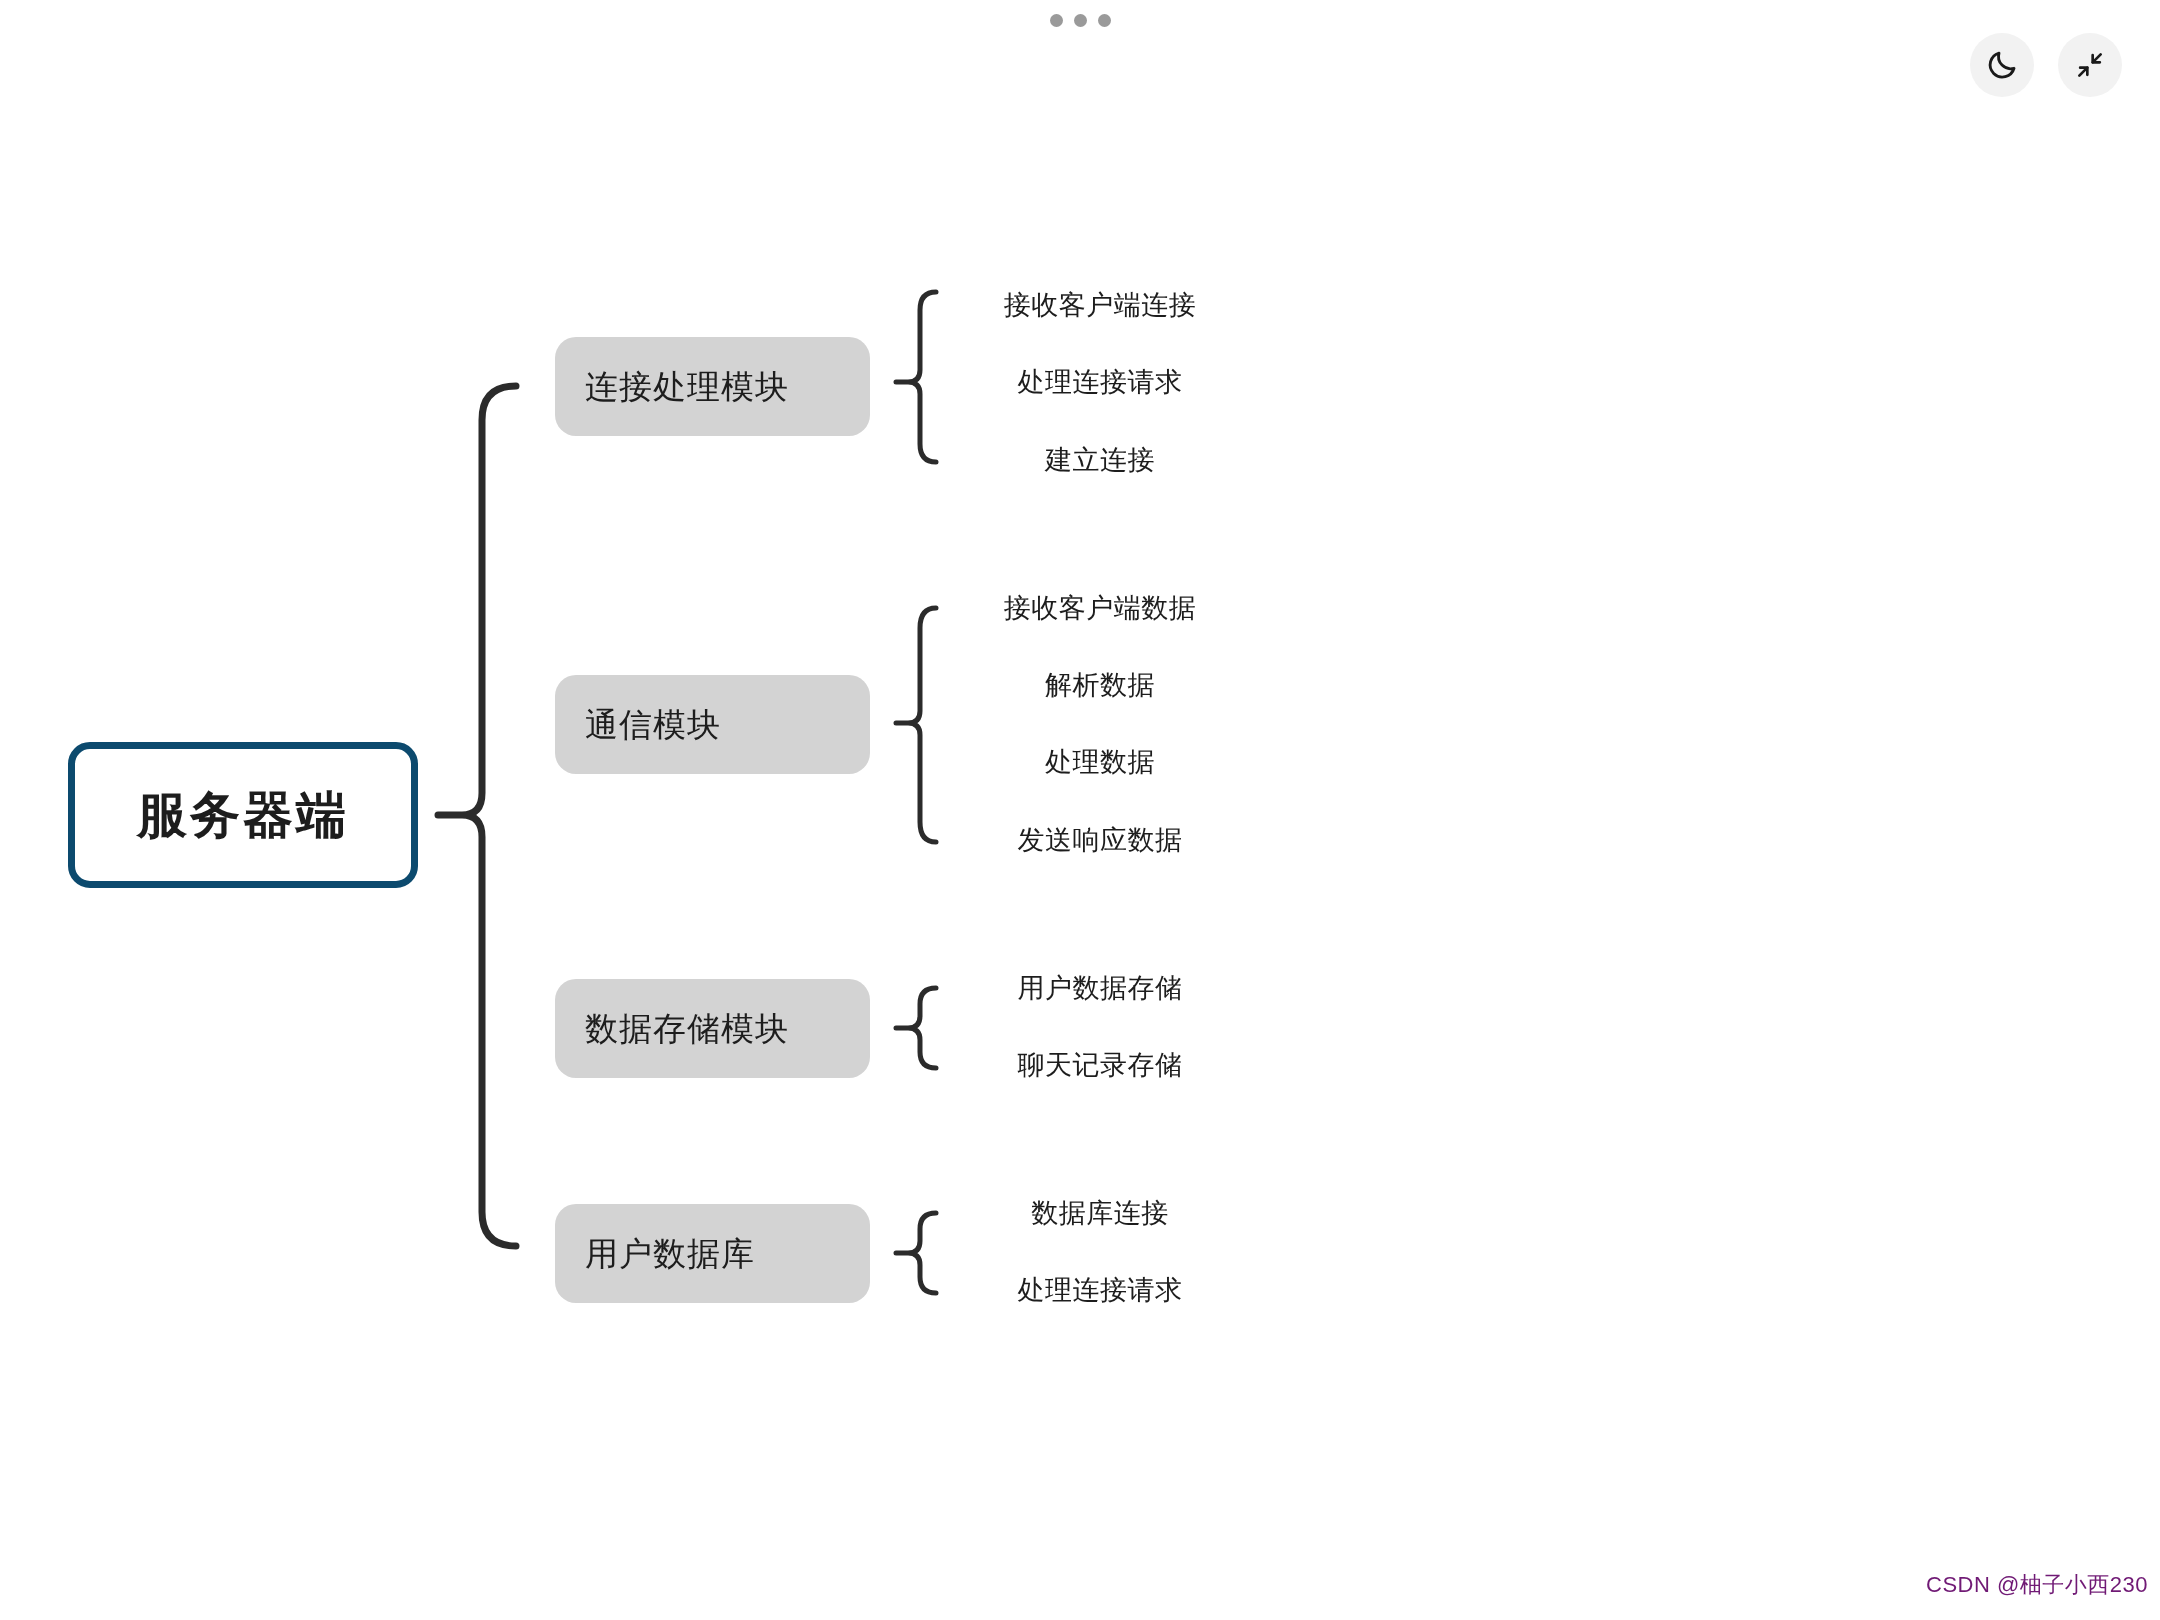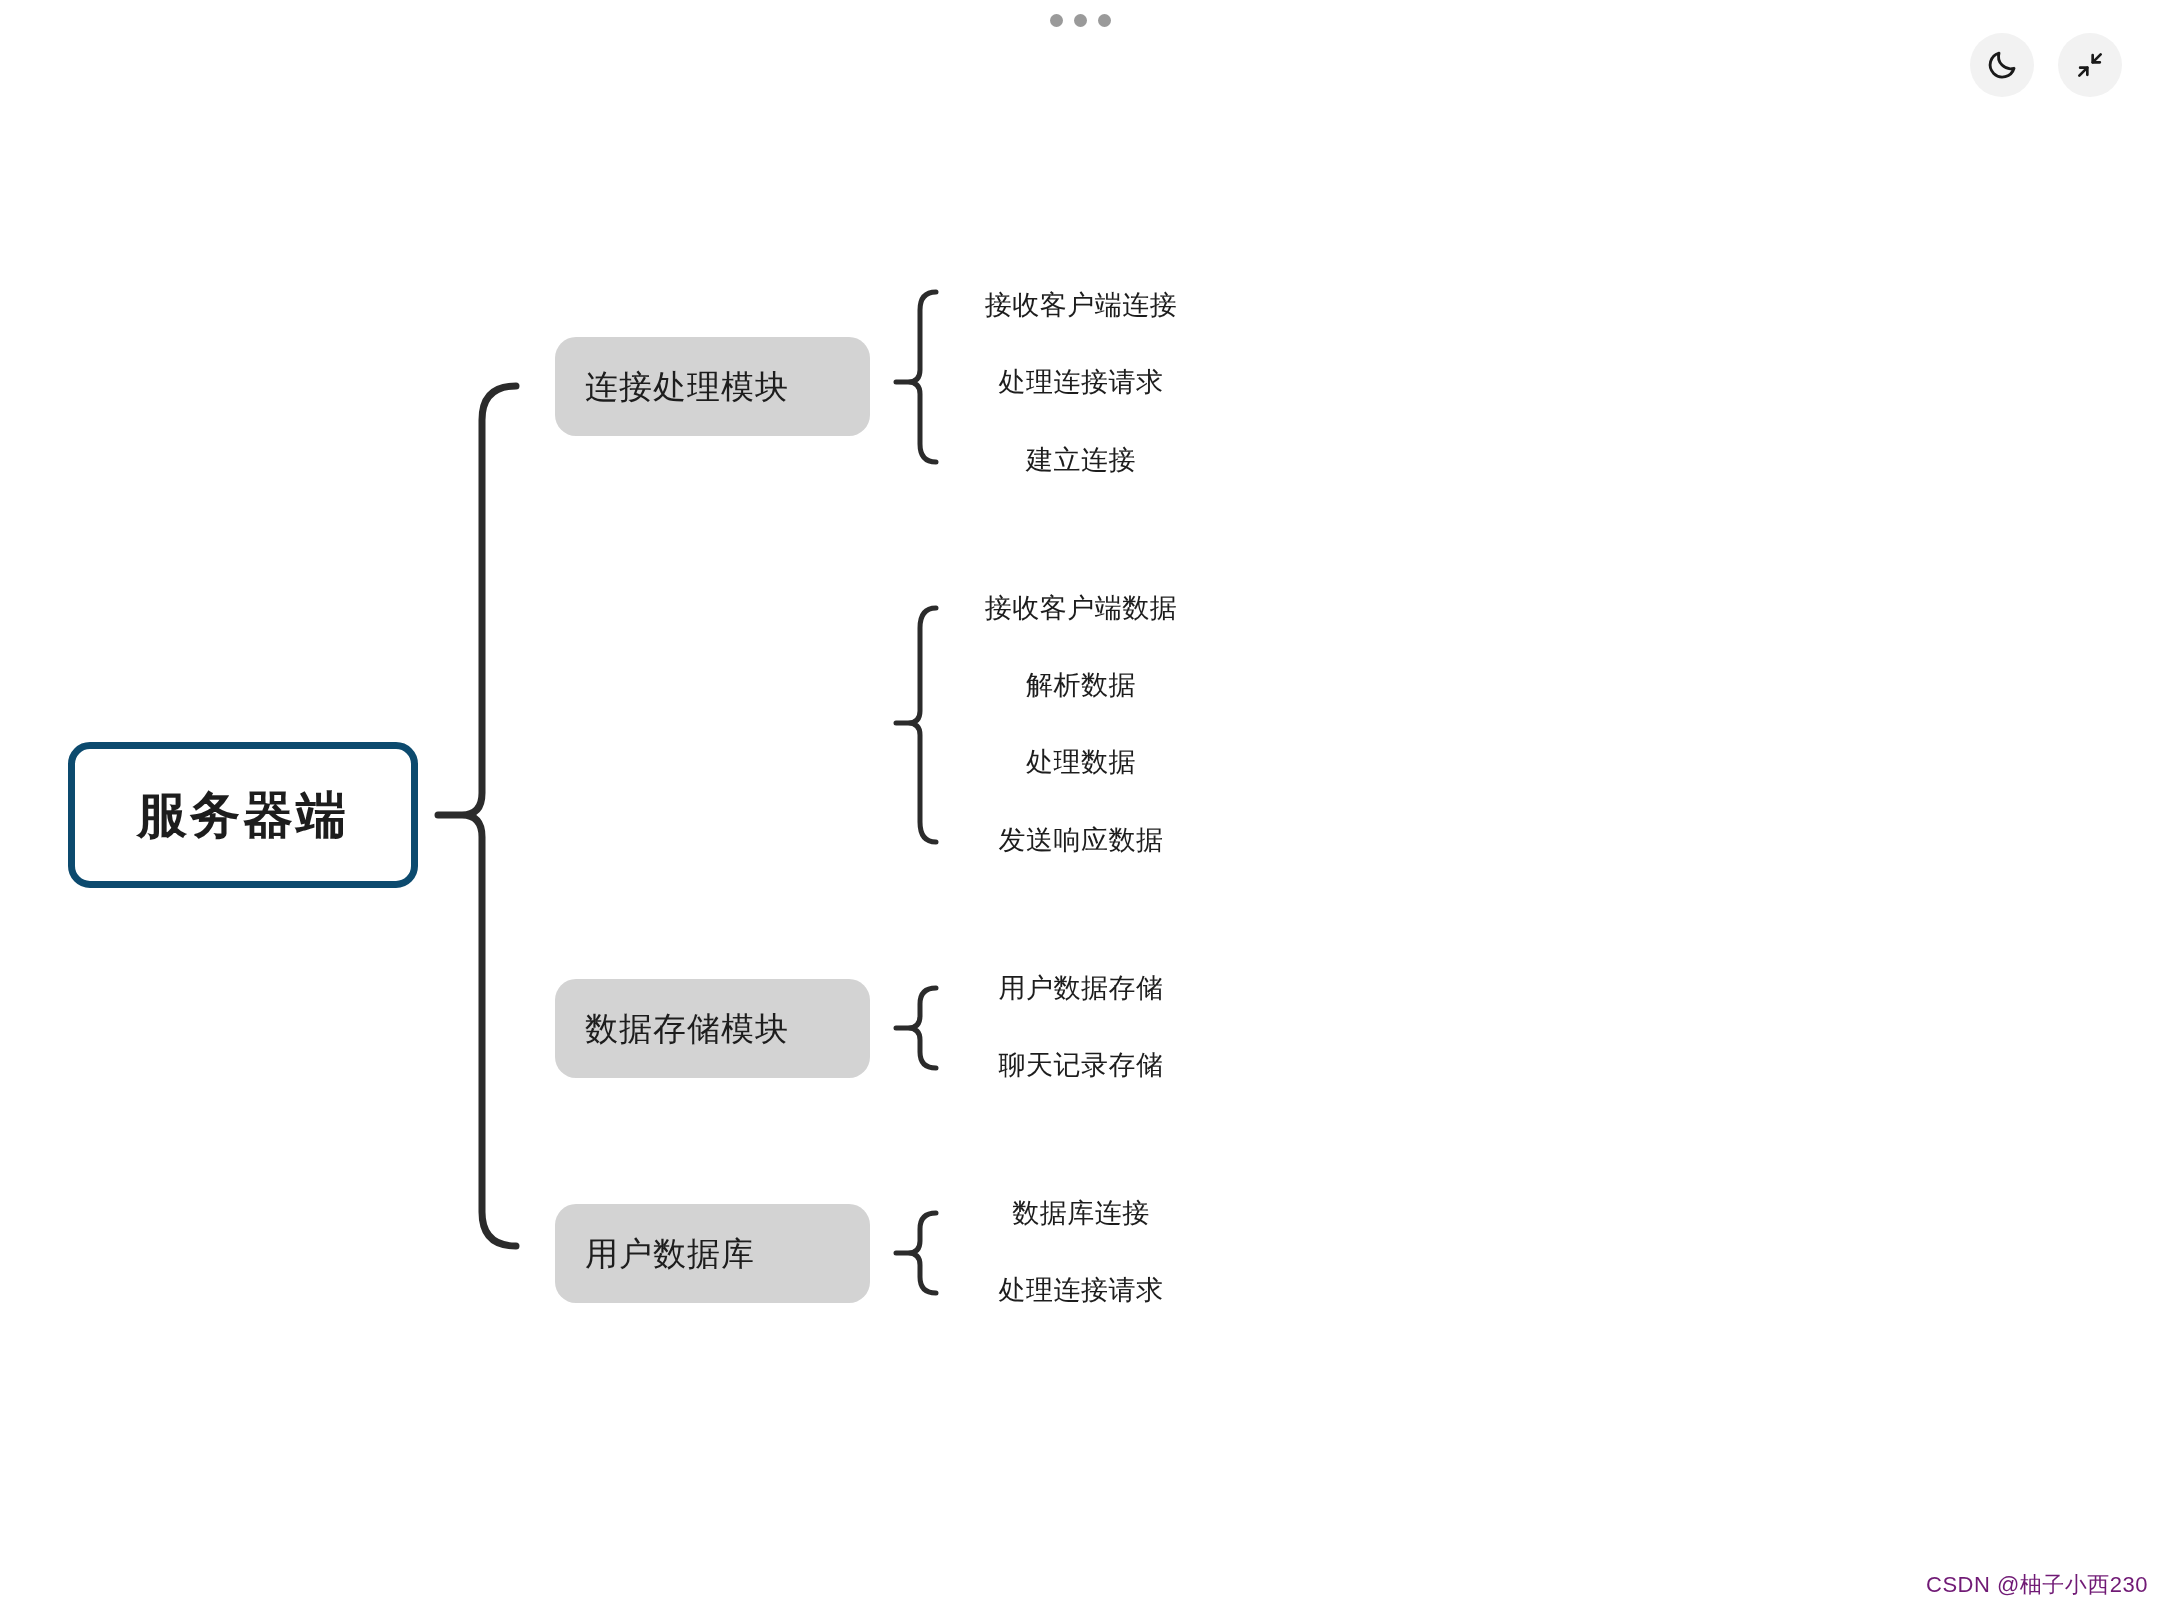--- a/index.html
+++ b/index.html
@@ -113,20 +113,21 @@
   
   .leaf-label {
     position: absolute;
     font-size: 27px;
     color: #1d1d1d;
     letter-spacing: 0.5px;
     line-height: 1;
     white-space: nowrap;
     transform: translate(-50%, -50%);
     z-index: 3;
+    margin-left: 19px;
   }
 
   
   #watermark {
     position: absolute;
     right: 12px; bottom: 20px;
     font-size: 22px;
     color: #701a75;
     letter-spacing: 0.5px;
     z-index: 5;
@@ -224,20 +225,23 @@
              Q 920 1293 936 1293"></path>
   </svg>
 
   <div id="root-node">
     <span class="root-label">服务器端</span>
   </div>
 
   <div class="module-box" style="top:337px">
     <span class="module-label">连接处理模块</span>
   </div>
+  <div class="module-box" style="top:675px">
+    <span class="module-label">通信模块</span>
+  </div>
   <div class="module-box" style="top:979px">
     <span class="module-label">数据存储模块</span>
   </div>
   <div class="module-box" style="top:1204px">
     <span class="module-label">用户数据库</span>
   </div>
 
   <div class="leaf-label" style="left:1081px; top:305px">接收客户端连接</div>
   <div class="leaf-label" style="left:1081px; top:382px">处理连接请求</div>
   <div class="leaf-label" style="left:1081px; top:460px">建立连接</div>

